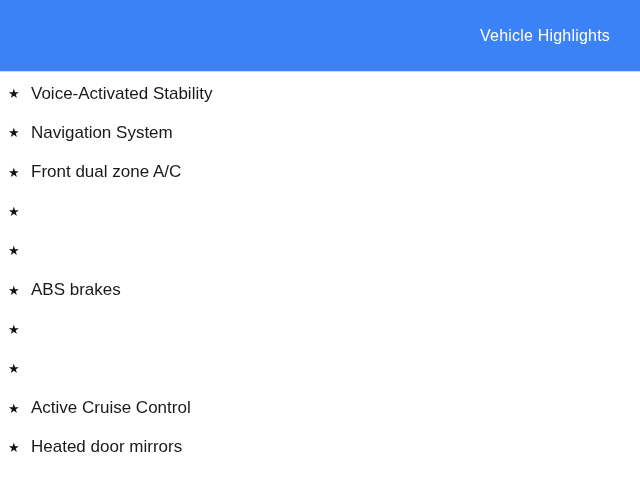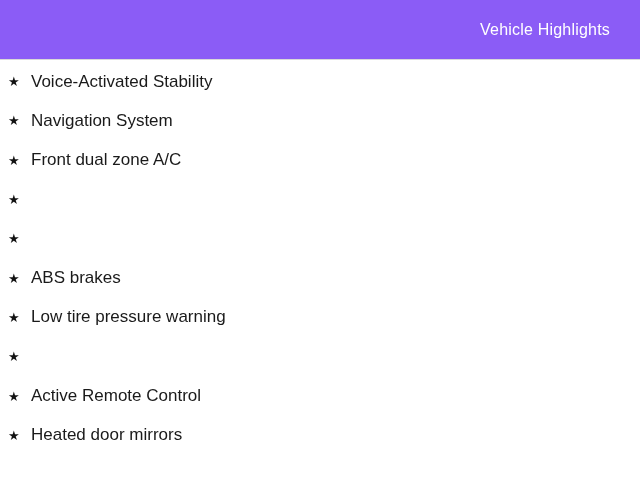--- a/index.html
+++ b/index.html
@@ -11,22 +11,22 @@
     position: relative;
     width: 640px;
     height: 480px;
     background: #ffffff;
     font-family: "Liberation Sans", sans-serif;
     overflow: hidden;
   }
   .header {
     box-sizing: border-box;
     width: 100%;
-    height: 60px;
-    background: #8b5cf6;
+    height: 72px;
+    background: #3b82f6;
     display: flex;
     align-items: center;
     justify-content: flex-end;
     padding-right: 30px;
     border-bottom: 1px solid #d9d9d9;
   }
   .header-title {
     color: #ffffff;
     font-size: 16px;
     letter-spacing: 0.2px;
@@ -87,30 +87,29 @@
       <span class="star">★</span>
     </div>
 
     <div class="row">
       <span class="star">★</span>
       <span class="label">ABS brakes</span>
     </div>
 
     <div class="row">
       <span class="star">★</span>
-      <span class="label">Low tire pressure warning</span>
     </div>
 
     <div class="row">
       <span class="star">★</span>
     </div>
 
     <div class="row">
       <span class="star">★</span>
-      <span class="label">Active Remote Control</span>
+      <span class="label">Active Cruise Control</span>
     </div>
 
     <div class="row">
       <span class="star">★</span>
       <span class="label">Heated door mirrors</span>
     </div>
   </div>
 
 </div>
 

